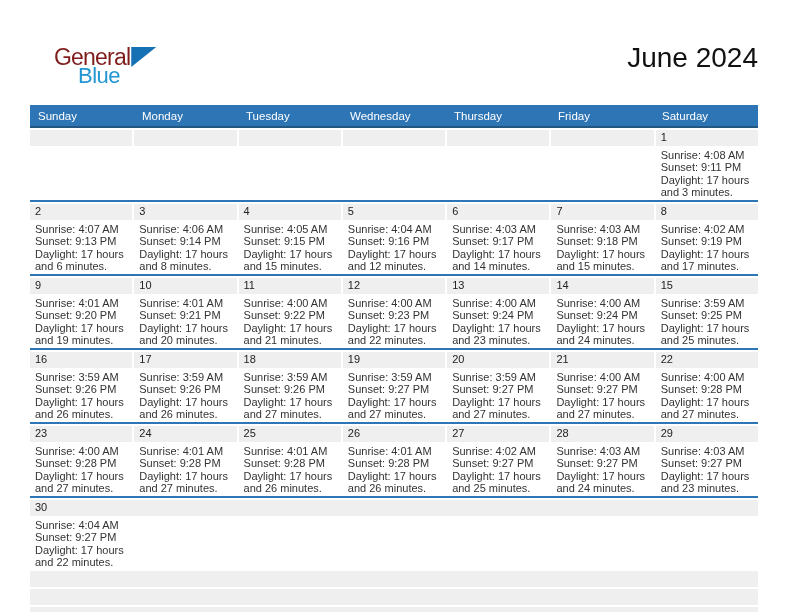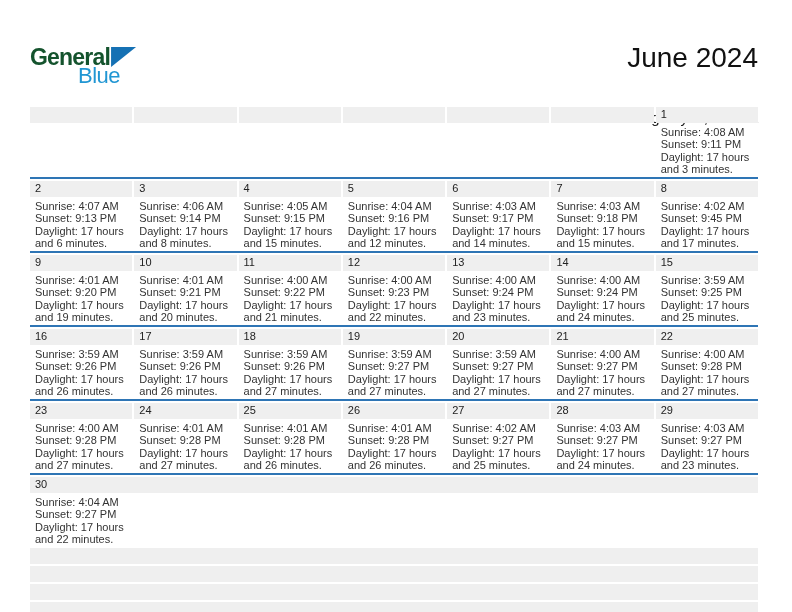--- a/index.html
+++ b/index.html
@@ -8,22 +8,22 @@
     background:#ffffff;
     font-family:"Liberation Sans", sans-serif;
     position:relative;
     overflow:hidden;
   }
 
   
   .logo { position:absolute; left:30px; top:46px; }
   .logo-top { display:flex; align-items:flex-start; height:24px; }
   .logo-general {
-    font-size:23px; font-weight:700; color:#14532d;
-    letter-spacing:-0.8px; line-height:22px;
+    font-size:23px; font-weight:400; color:#7f1d1d;
+    letter-spacing:-0.8px; line-height:22px;margin-left:24px;
   }
   .logo-triangle {
     display:inline-block; width:25px; height:20px;
     background:#1571b4; margin-left:1px; margin-top:1px;
     clip-path:polygon(0 0, 100% 0, 0 100%);
   }
   .logo-blue {
     font-size:22px; font-weight:400; color:#2196d3;
     letter-spacing:-0.5px; margin-left:48px; margin-top:-5px; line-height:22px;
   }
@@ -79,20 +79,29 @@
     <span class="logo-general">General</span>
     <span class="logo-triangle"></span>
   </div>
   <div class="logo-blue">Blue</div>
 </div>
 
 <div class="page-title">June 2024</div>
 <div class="page-subtitle">Yurgamysh, Russia</div>
 
 <div class="calendar">
+  <div class="weekday-row">
+    <div class="weekday-cell">Sunday</div>
+    <div class="weekday-cell">Monday</div>
+    <div class="weekday-cell">Tuesday</div>
+    <div class="weekday-cell">Wednesday</div>
+    <div class="weekday-cell">Thursday</div>
+    <div class="weekday-cell">Friday</div>
+    <div class="weekday-cell">Saturday</div>
+  </div>
   <div id="calendar-grid">
       <div class="week-row">
         <div class="cell">
           <div class="band"></div>
         </div>
         <div class="cell">
           <div class="band"></div>
         </div>
         <div class="cell">
           <div class="band"></div>
@@ -168,21 +177,21 @@
             <div>Sunrise: 4:03 AM</div>
             <div>Sunset: 9:18 PM</div>
             <div>Daylight: 17 hours</div>
             <div>and 15 minutes.</div>
           </div>
         </div>
         <div class="cell">
           <div class="band">8</div>
           <div class="info">
             <div>Sunrise: 4:02 AM</div>
-            <div>Sunset: 9:45 PM</div>
+            <div>Sunset: 9:19 PM</div>
             <div>Daylight: 17 hours</div>
             <div>and 17 minutes.</div>
           </div>
         </div>
       </div>
       <div class="week-row">
         <div class="cell">
           <div class="band">9</div>
           <div class="info">
             <div>Sunrise: 4:01 AM</div>

